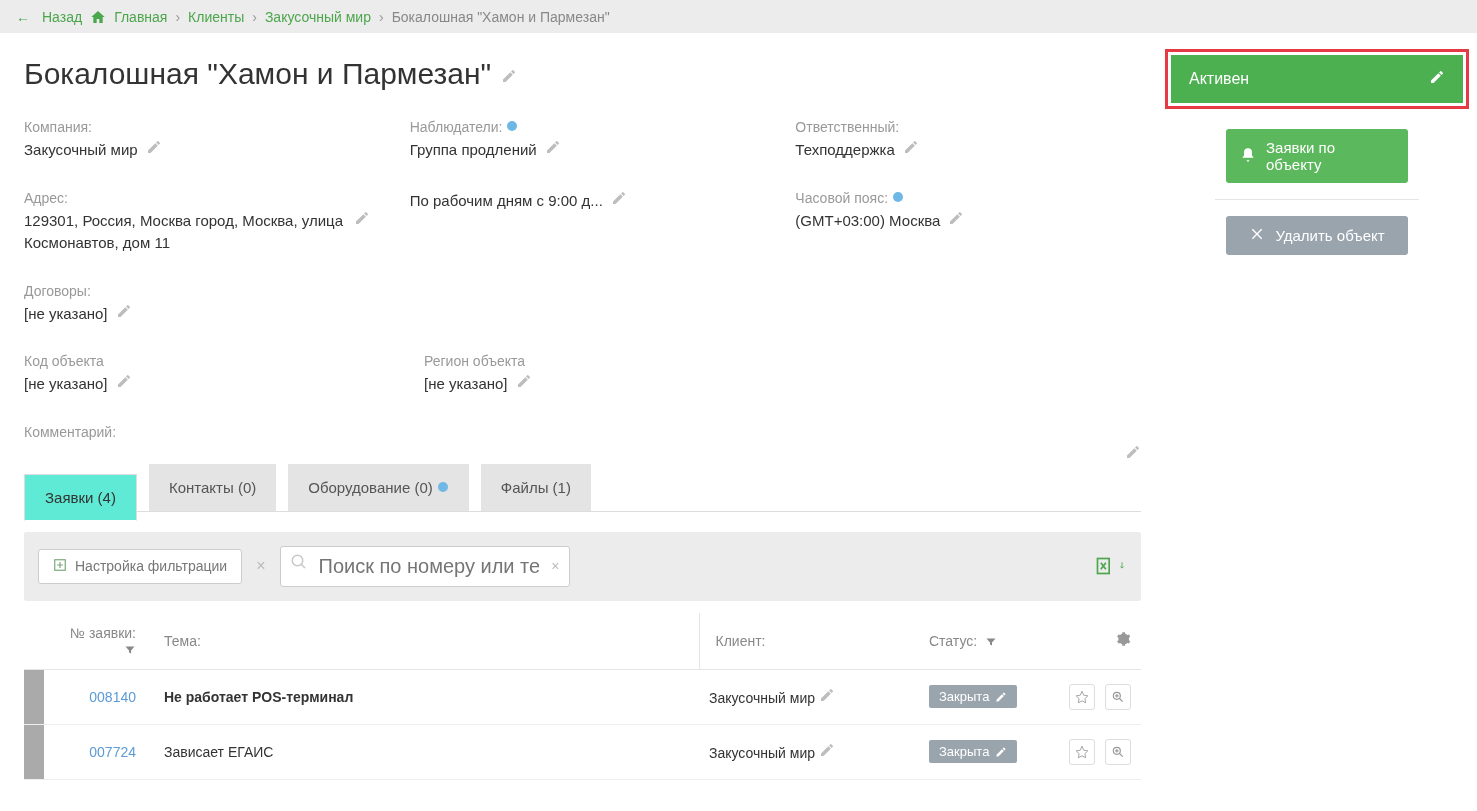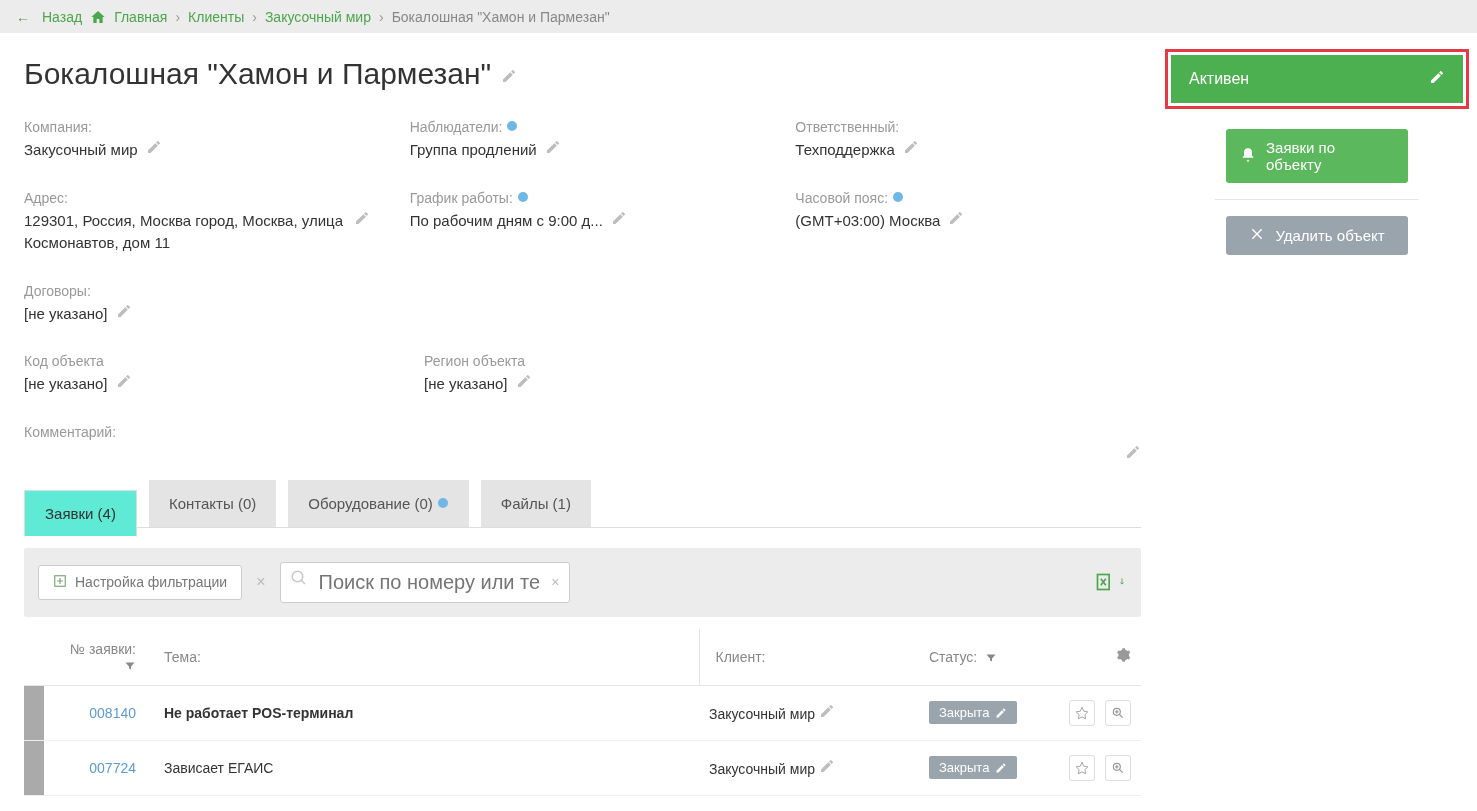--- a/index.html
+++ b/index.html
@@ -23,21 +23,21 @@
   .edit-ico svg { width: 16px; height: 16px; fill: #bdbdbd; }
   .edit-ico { cursor: pointer; }
 
   
   .detail-row { display: flex; gap: 40px; margin-bottom: 28px; }
   .detail-cell { flex: 1; max-width: 360px; }
   .detail-label { color: #999; font-size: 14px; margin-bottom: 4px; display: flex; align-items: center; gap: 4px; }
   .detail-value { color: #333; font-size: 15px; display: flex; align-items: flex-start; gap: 8px; line-height: 1.5; }
   .info-ico svg { width: 12px; height: 12px; fill: #6fb8e5; }
 
-  .comment-row { margin-bottom: 40px; position: relative; }
+  .comment-row { margin-bottom: 24px; position: relative; }
   .comment-edit { position: absolute; right: 0; top: 20px; }
 
   
   .tabs { display: flex; gap: 12px; border-bottom: none; margin-bottom: 0; }
   .tab { padding: 14px 20px; background: #e4e4e4; color: #555; cursor: pointer; display: flex; align-items: center; gap: 4px; font-size: 15px; }
   .tab.active { background: #5eead4; border: 1px solid #ddd; border-bottom: 1px solid #fff; color: #333; position: relative; top: 10px; }
 
   
   .tab-content { border-top: 1px solid #ddd; padding: 20px 0 0 0; }
   .filter-bar { background: #ececec; padding: 14px; display: flex; align-items: center; gap: 14px; border-radius: 2px; }
@@ -152,26 +152,20 @@
       <div class="detail-cell">
         <div class="detail-label">Адрес:</div>
         <div class="detail-value">
           <span>129301, Россия, Москва город, Москва, улица Космонавтов, дом 11</span>
           <span class="edit-ico"><svg viewBox="0 0 24 24">
                 <path d="M3 17.25V21h3.75l11-11-3.75-3.75-11 11zM20.7 7.04a1 1 0 000-1.41l-2.34-2.34a1 1 0 00-1.41 0l-1.83 1.83 3.75 3.75 1.83-1.83z"></path>
               </svg></span>
         </div>
       </div>
       <div class="detail-cell">
-        <div class="detail-label">
-          <span>График работы:</span>
-          <span class="info-ico"><svg viewBox="0 0 24 24">
-                <circle cx="12" cy="12" r="10"></circle>
-              </svg></span>
-        </div>
         <div class="detail-value">
           <span>По рабочим дням с 9:00 д...</span>
           <span class="edit-ico"><svg viewBox="0 0 24 24">
                 <path d="M3 17.25V21h3.75l11-11-3.75-3.75-11 11zM20.7 7.04a1 1 0 000-1.41l-2.34-2.34a1 1 0 00-1.41 0l-1.83 1.83 3.75 3.75 1.83-1.83z"></path>
               </svg></span>
         </div>
       </div>
       <div class="detail-cell">
         <div class="detail-label">
           <span>Часовой пояс:</span>

